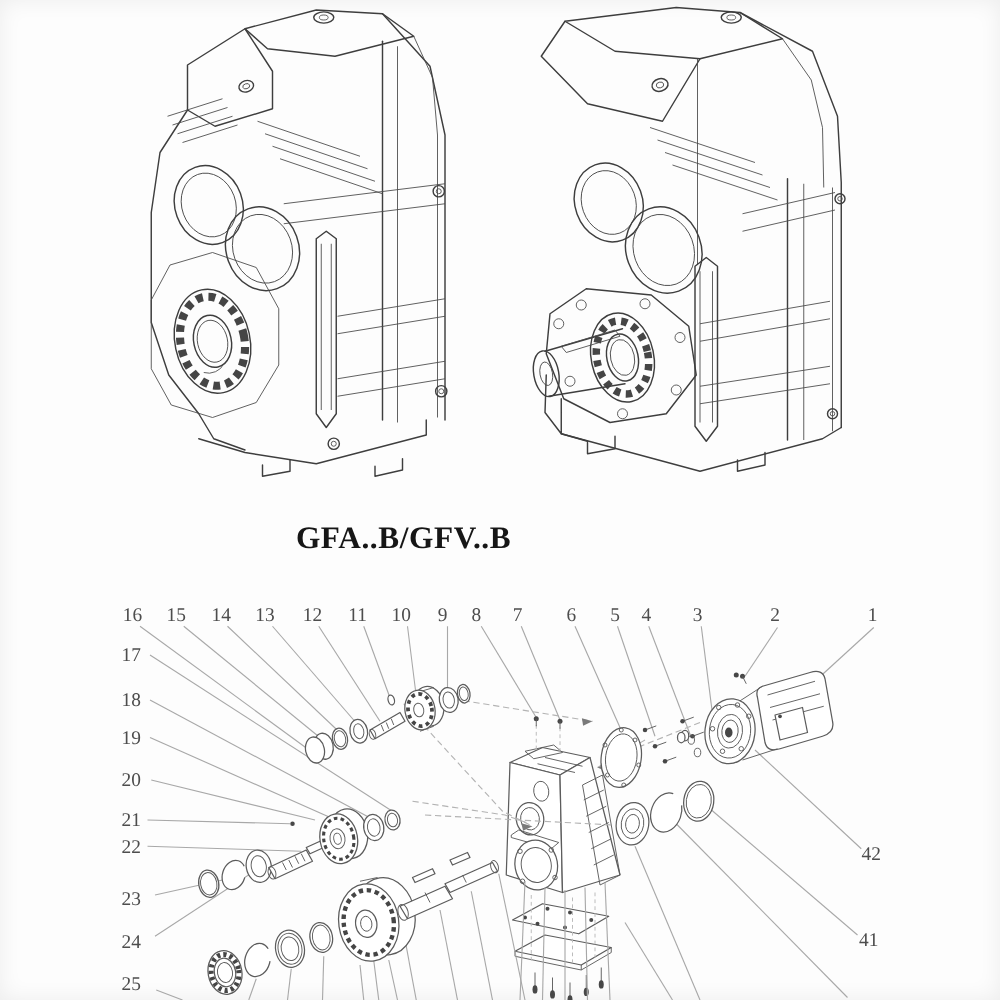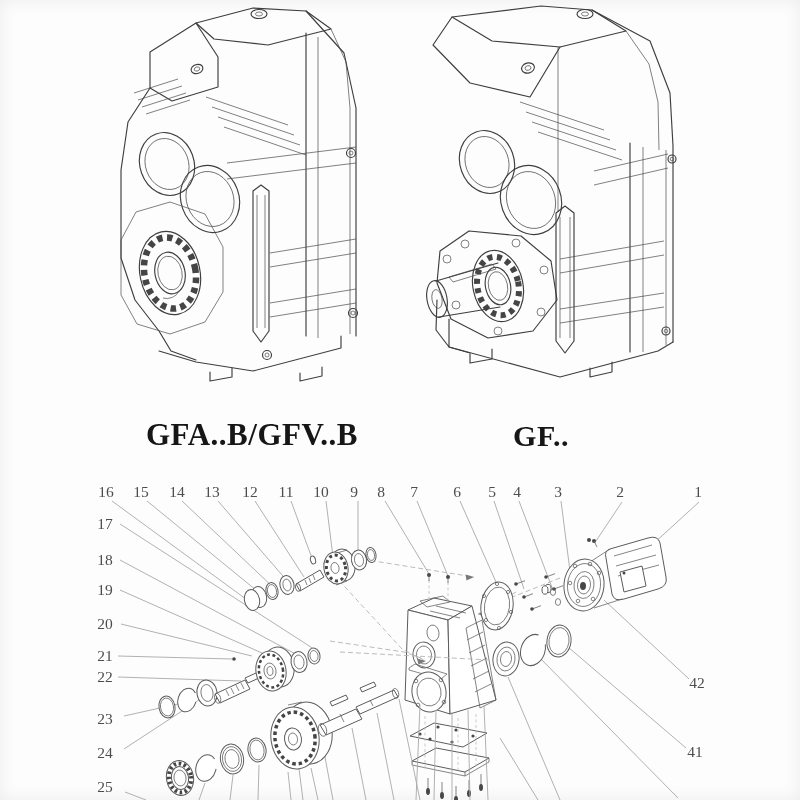--- a/index.html
+++ b/index.html
@@ -4,21 +4,21 @@
 <style>
   html,body{margin:0;padding:0;background:#e8e8e8;}
   #page{position:relative;width:800px;height:800px;background:#fdfdfd;overflow:hidden;
         box-shadow:inset 0 0 18px rgba(0,0,0,.07);
         font-family:"Liberation Serif", serif;}
   svg{position:absolute;left:0;}
   #top-drawings{top:0;}
   #exploded{top:472px;}
   .model-label{position:absolute;text-align:center;font-weight:700;color:#161616;
         letter-spacing:.5px;font-family:"Liberation Serif", serif;}
-  #label-left{top:417px;left:104px;width:296px;font-size:31px;}
+  #label-left{top:417px;left:113px;width:296px;font-size:25px;text-align:right;}
   #label-right{top:419px;left:483px;width:116px;font-size:30px;}
   
   .s1{stroke:#3e3e3e;stroke-width:1.15;fill:none;stroke-linejoin:round;stroke-linecap:round;}
   .s2{stroke:#4a4a4a;stroke-width:.7;fill:none;stroke-linejoin:round;}
   .cage{fill:none;stroke:#454545;}
   
   .p1{stroke:#5c5c5c;stroke-width:1;fill:#fff;stroke-linejoin:round;}
   .p2{stroke:#5c5c5c;stroke-width:.75;fill:none;}
   .pd{fill:#474747;stroke:none;}
   .lead{stroke:#a8a8a8;stroke-width:.9;fill:none;}
@@ -125,21 +125,20 @@
     <circle class="s1" cx="672" cy="159" r="4"></circle>
         <circle class="s2" cx="672" cy="159" r="1.8"></circle>
     <circle class="s1" cx="666" cy="331" r="4"></circle>
         <circle class="s2" cx="666" cy="331" r="1.8"></circle>
     <path class="s1" d="M449,347 L560,377 L658,351 L673,342"></path>
     <path class="s1" d="M470,354 L470,363 L492,359 L492,349 M590,368 L590,377 L612,372 L612,362"></path>
   </g>
 </svg>
 
 <div id="label-left" class="model-label">GFA..B/GFV..B</div>
-<div id="label-right" class="model-label">GF..</div>
 
 <svg id="exploded" width="800" height="328" viewBox="0 472 800 328">
 
   <g>
     <path class="p1" d="M408,610 L434,598 L472,606 L448,620 Z"></path>
     <path class="p2" d="M420,601 L443,596 L450,602 L427,607 Z"></path>
     <path class="p1" d="M408,610 L405,700 L450,714 L448,620 Z"></path>
     <path class="p1" d="M448,620 L472,606 L496,700 L450,714 Z"></path>
     <path class="p2" d="M436,606 L466,613 M430,611 L460,618"></path>
     <ellipse class="p1" cx="424" cy="655" rx="11" ry="13" transform="rotate(-8 424 655)"></ellipse>

